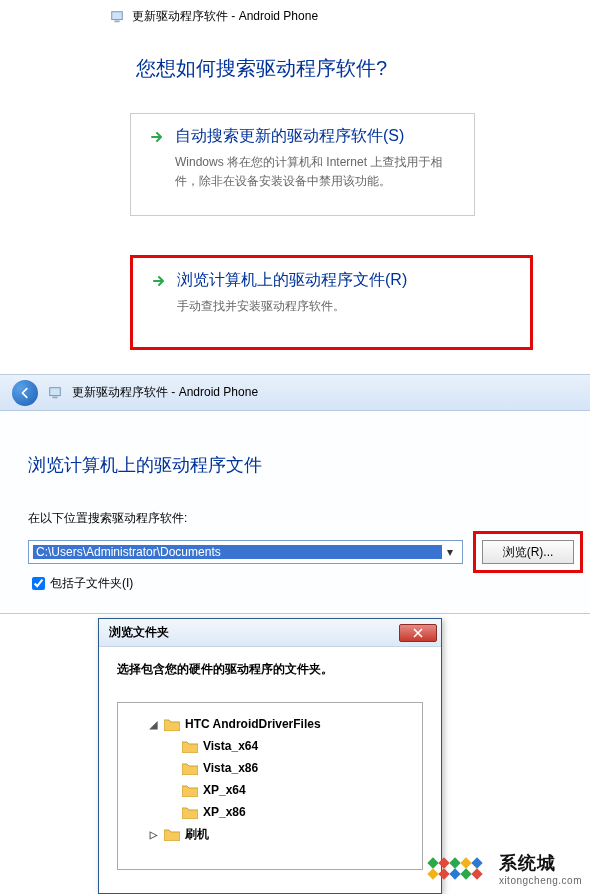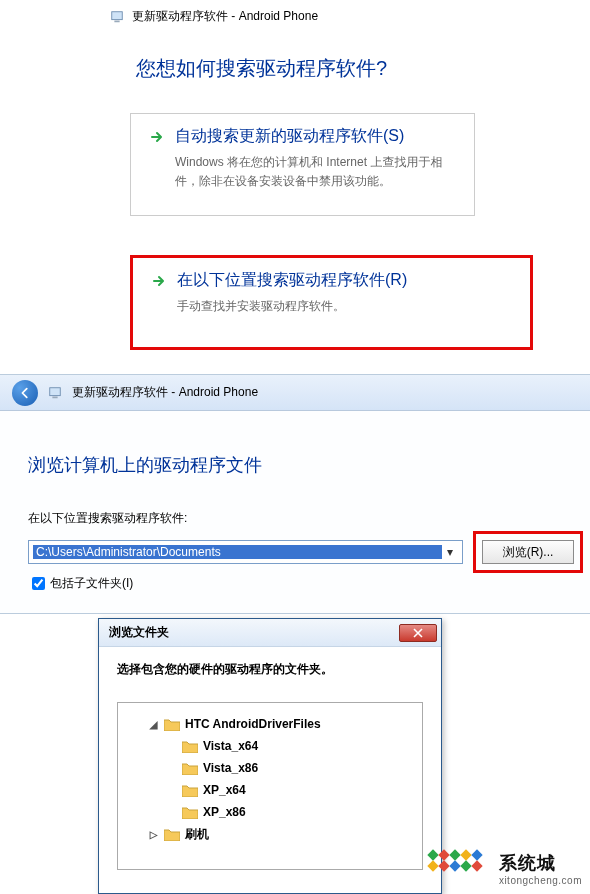--- a/index.html
+++ b/index.html
@@ -39,21 +39,21 @@
 .close-x { width: 38px; height: 18px; background: linear-gradient(#e58a84,#c93a2e); border: 1px solid #8d2b22; border-radius: 2px; color: #fff; display: flex; align-items: center; justify-content: center; font-size: 11px; font-weight: bold; }
 .sec3-msg { padding: 14px 18px; font-size: 12px; }
 .tree { margin: 10px 18px 0 18px; border: 1px solid #aaa; padding: 10px 8px; height: 168px; background: #fff; overflow: hidden; }
 .tree-row { display: flex; align-items: center; gap: 5px; height: 22px; font-size: 12px; }
 .exp { width: 11px; height: 11px; display: flex; align-items: center; justify-content: center; color: #555; font-size: 10px; }
 .folder-ico { width: 16px; height: 13px; }
 .ind1 { margin-left: 22px; }
 .ind2 { margin-left: 56px; }
 
 
-.wm { position: absolute; right: 8px; bottom: 8px; display: flex; gap: 18px; }
+.wm { position: absolute; right: 8px; bottom: 8px; display: flex; align-items: center; gap: 18px; }
 .wm-dots { display: grid; grid-template-columns: repeat(5, 8px); grid-template-rows: repeat(2, 8px); gap: 3px; }
 .wm-dots span { width: 8px; height: 8px; transform: rotate(45deg); }
 .wm-text { font-size: 18px; font-weight: bold; color: #111; letter-spacing: 1px; }
 .wm-url { font-size: 10px; color: #666; letter-spacing: .5px; }
 </style>
 </head>
 <body>
 
 <div class="sec1">
   <div class="sec1-header">
@@ -73,21 +73,21 @@
       <span>自动搜索更新的驱动程序软件(S)</span>
     </div>
     <div class="opt-desc">Windows 将在您的计算机和 Internet 上查找用于相件，除非在设备安装设备中禁用该功能。</div>
   </div>
 
   <div class="opt-box opt2">
     <div class="opt-title">
       <svg class="arrow-icon" viewBox="0 0 16 16">
           <path d="M3 8h8M8 4l4 4-4 4" stroke="#2aa84a" stroke-width="2" fill="none" stroke-linecap="round" stroke-linejoin="round"></path>
         </svg>
-      <span>在以下位置搜索驱动程序软件(R)</span>
+      <span>浏览计算机上的驱动程序文件(R)</span>
     </div>
     <div class="opt-desc">手动查找并安装驱动程序软件。</div>
   </div>
 </div>
 
 <div class="sec2">
   <div class="sec2-hdr">
     <div class="back-btn">
       <svg width="14" height="14" viewBox="0 0 16 16">
           <path d="M10 3L5 8l5 5" stroke="#fff" stroke-width="2" fill="none" stroke-linecap="round" stroke-linejoin="round"></path>

